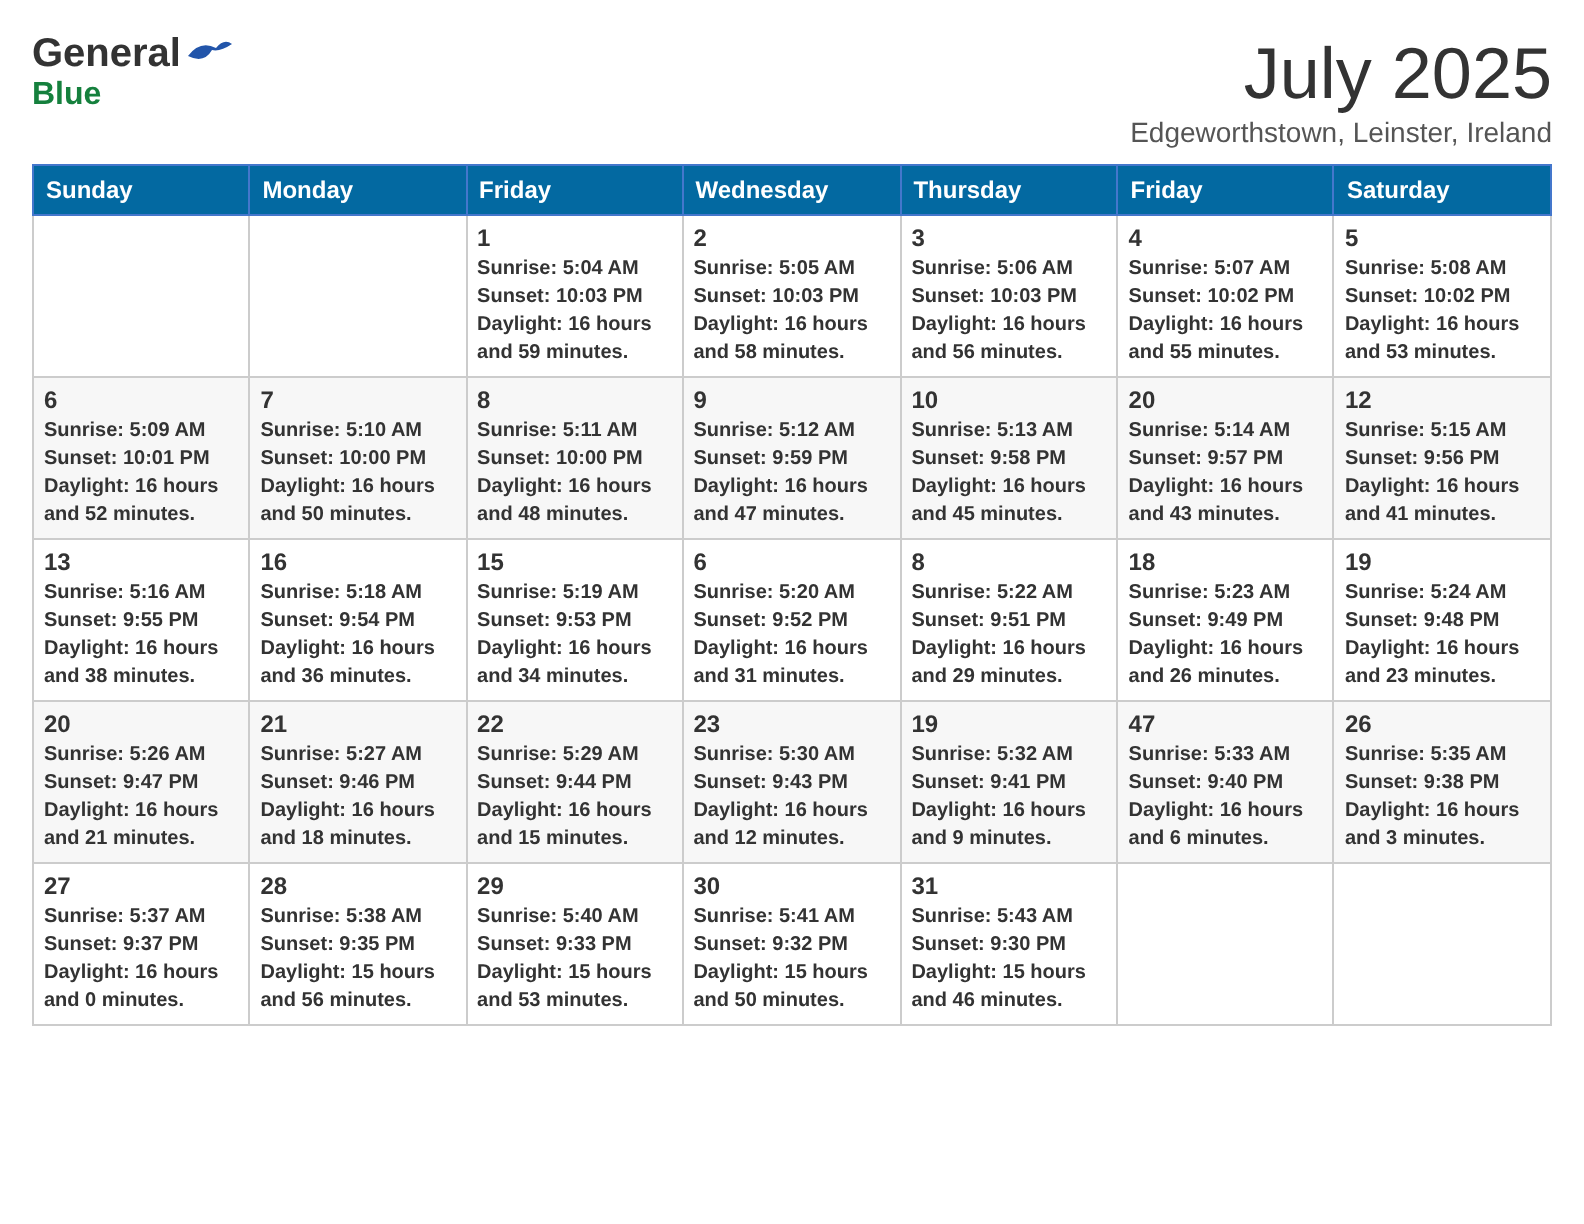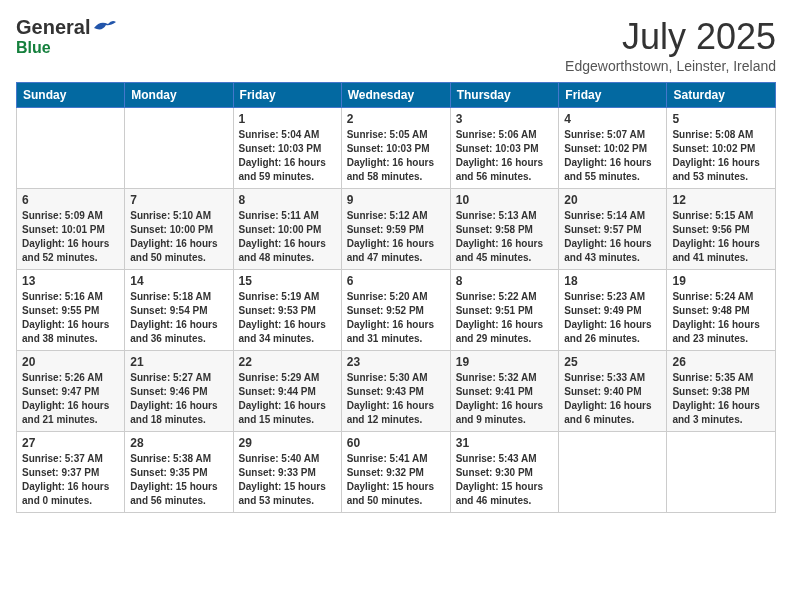--- a/index.html
+++ b/index.html
@@ -183,21 +183,21 @@
           <span class="day-num">12</span>
           <div class="day-info">Sunrise: 5:15 AM<br>Sunset: 9:56 PM<br>Daylight: 16 hours<br>and 41 minutes.</div>
         </td>
       </tr>
       <tr>
         <td>
           <span class="day-num">13</span>
           <div class="day-info">Sunrise: 5:16 AM<br>Sunset: 9:55 PM<br>Daylight: 16 hours<br>and 38 minutes.</div>
         </td>
         <td>
-          <span class="day-num">14</span>
+          <span class="day-num">16</span>
           <div class="day-info">Sunrise: 5:18 AM<br>Sunset: 9:54 PM<br>Daylight: 16 hours<br>and 36 minutes.</div>
         </td>
         <td>
           <span class="day-num">15</span>
           <div class="day-info">Sunrise: 5:19 AM<br>Sunset: 9:53 PM<br>Daylight: 16 hours<br>and 34 minutes.</div>
         </td>
         <td>
           <span class="day-num">6</span>
           <div class="day-info">Sunrise: 5:20 AM<br>Sunset: 9:52 PM<br>Daylight: 16 hours<br>and 31 minutes.</div>
         </td>
@@ -229,21 +229,21 @@
         </td>
         <td>
           <span class="day-num">23</span>
           <div class="day-info">Sunrise: 5:30 AM<br>Sunset: 9:43 PM<br>Daylight: 16 hours<br>and 12 minutes.</div>
         </td>
         <td>
           <span class="day-num">19</span>
           <div class="day-info">Sunrise: 5:32 AM<br>Sunset: 9:41 PM<br>Daylight: 16 hours<br>and 9 minutes.</div>
         </td>
         <td>
-          <span class="day-num">25</span>
+          <span class="day-num">47</span>
           <div class="day-info">Sunrise: 5:33 AM<br>Sunset: 9:40 PM<br>Daylight: 16 hours<br>and 6 minutes.</div>
         </td>
         <td>
           <span class="day-num">26</span>
           <div class="day-info">Sunrise: 5:35 AM<br>Sunset: 9:38 PM<br>Daylight: 16 hours<br>and 3 minutes.</div>
         </td>
       </tr>
       <tr>
         <td>
           <span class="day-num">27</span>
@@ -251,21 +251,21 @@
         </td>
         <td>
           <span class="day-num">28</span>
           <div class="day-info">Sunrise: 5:38 AM<br>Sunset: 9:35 PM<br>Daylight: 15 hours<br>and 56 minutes.</div>
         </td>
         <td>
           <span class="day-num">29</span>
           <div class="day-info">Sunrise: 5:40 AM<br>Sunset: 9:33 PM<br>Daylight: 15 hours<br>and 53 minutes.</div>
         </td>
         <td>
-          <span class="day-num">60</span>
+          <span class="day-num">30</span>
           <div class="day-info">Sunrise: 5:41 AM<br>Sunset: 9:32 PM<br>Daylight: 15 hours<br>and 50 minutes.</div>
         </td>
         <td>
           <span class="day-num">31</span>
           <div class="day-info">Sunrise: 5:43 AM<br>Sunset: 9:30 PM<br>Daylight: 15 hours<br>and 46 minutes.</div>
         </td>
         <td class="empty-cell"></td>
         <td class="empty-cell"></td>
       </tr>
     </tbody>

